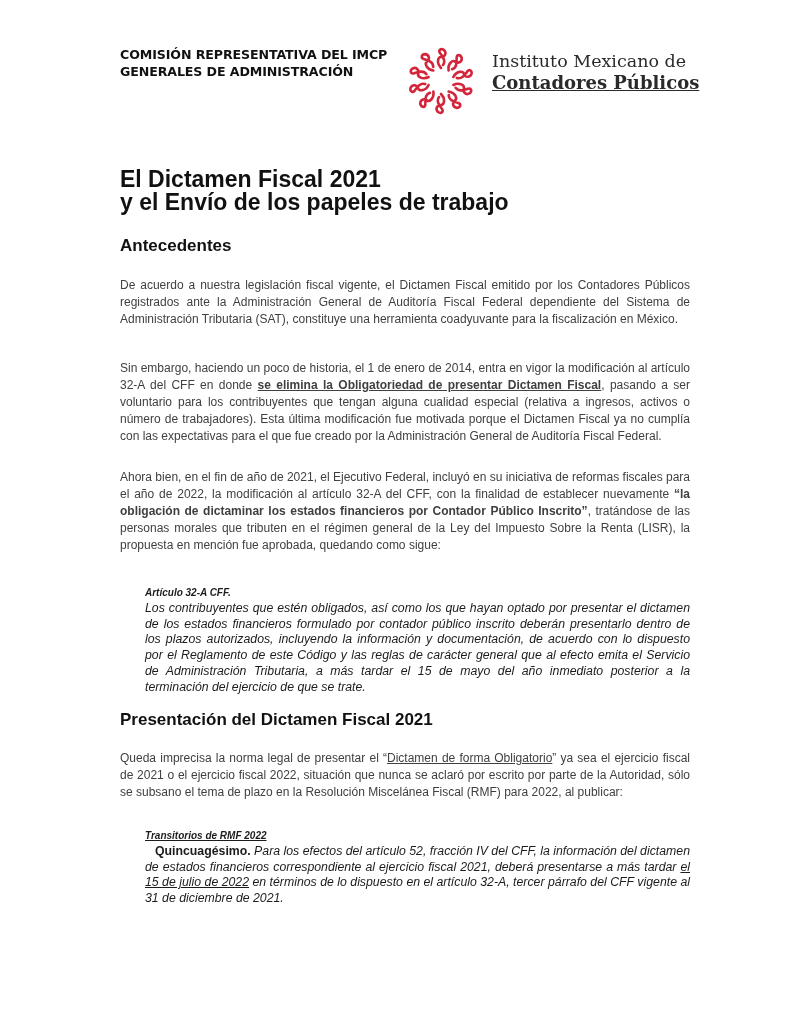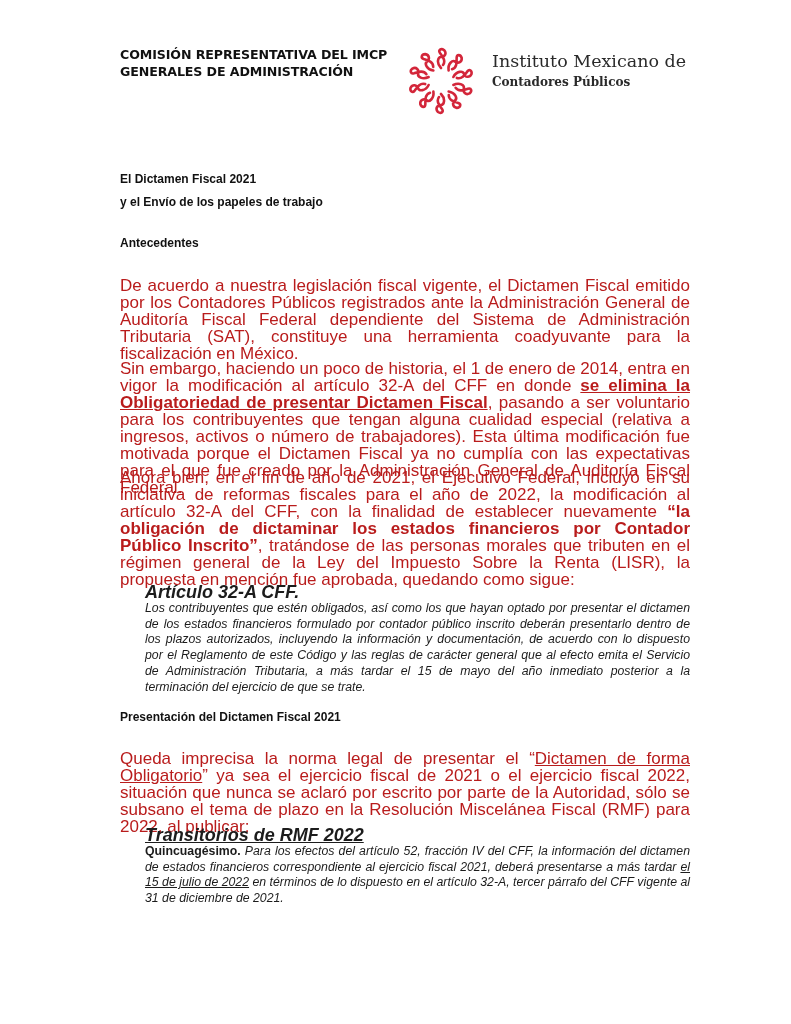--- a/index.html
+++ b/index.html
@@ -5,44 +5,44 @@
     html, body { margin: 0; padding: 0; background: #ffffff; }
     body { width: 791px; height: 1024px; position: relative; overflow: hidden; color: #1a1a1a; }
     .page { position: absolute; left: 8px; top: 0; width: 791px; height: 1024px; background: #fff; }
 
     .header { position: absolute; left: 112px; top: 47px; width: 590px; height: 90px; }
     .commission { position: absolute; left: 0; top: 0; font-family: "DejaVu Sans", sans-serif; font-weight: bold; font-size: 12.6px; line-height: 16.6px; color: #111; letter-spacing: -0.1px; }
     .commission div { white-space: nowrap; }
     .logo-mark { position: absolute; left: 285px; top: 0px; width: 72px; height: 68px; }
     .logo-text { position: absolute; left: 372px; top: 4px; font-family: "DejaVu Serif", serif; color: #2a2a2a; white-space: nowrap; }
     .logo-line1 { font-size: 17.5px; line-height: 21px; }
-    .logo-line2 { font-size: 12px; line-height: 21px; font-weight: bold; }
+    .logo-line2 { font-size: 18px; line-height: 21px; font-weight: bold; text-decoration: underline; }
 
     .content { position: absolute; left: 112px; width: 570px; font-family: "Liberation Sans", sans-serif; }
-    .title { top: 168px; font-size: 12px; font-weight: bold; line-height: 23px; color: #111; }
-    .h2 { font-size: 12px; font-weight: bold; color: #111; }
+    .title { top: 168px; font-size: 23px; font-weight: bold; line-height: 23px; color: #111; }
+    .h2 { font-size: 17px; font-weight: bold; color: #111; }
     .h-antecedentes { top: 236px; }
     .h-presentacion { top: 710px; }
 
-    .para { font-size: 17px; line-height: 17px; text-align: justify; color: #b91c1c; }
+    .para { font-size: 12px; line-height: 17px; text-align: justify; color: #404040; }
     .p1 { top: 277px; }
     .p2 { top: 360px; }
     .p3 { top: 469px; }
     .p4 { top: 750px; }
     .para .u { text-decoration: underline; }
     .para b.u { text-decoration: underline; }
 
     .quote { position: absolute; left: 137px; width: 545px; font-family: "Liberation Sans", sans-serif; font-style: italic; font-size: 12.3px; line-height: 15.8px; text-align: justify; color: #1c1c1c; }
     .q1 { top: 585px; }
     .q2 { top: 828px; }
-    .quote .q-title { font-weight: bold; font-size: 18px; }
+    .quote .q-title { font-weight: bold; font-size: 10px; }
     .quote .q-title.u { text-decoration: underline; }
     .quote b { font-weight: normal; }
     .quote b.u { text-decoration: underline; }
-    .quote .bn { font-style: normal; font-weight: bold; }
+    .quote .bn { font-style: normal; font-weight: bold; margin-left: 10px; }
   </style>
 </head>
 <body>
 
 <div class="page">
 
   <div class="header">
     <div class="commission">
       <div>COMISIÓN REPRESENTATIVA DEL IMCP</div>
       <div>GENERALES DE ADMINISTRACIÓN</div>

